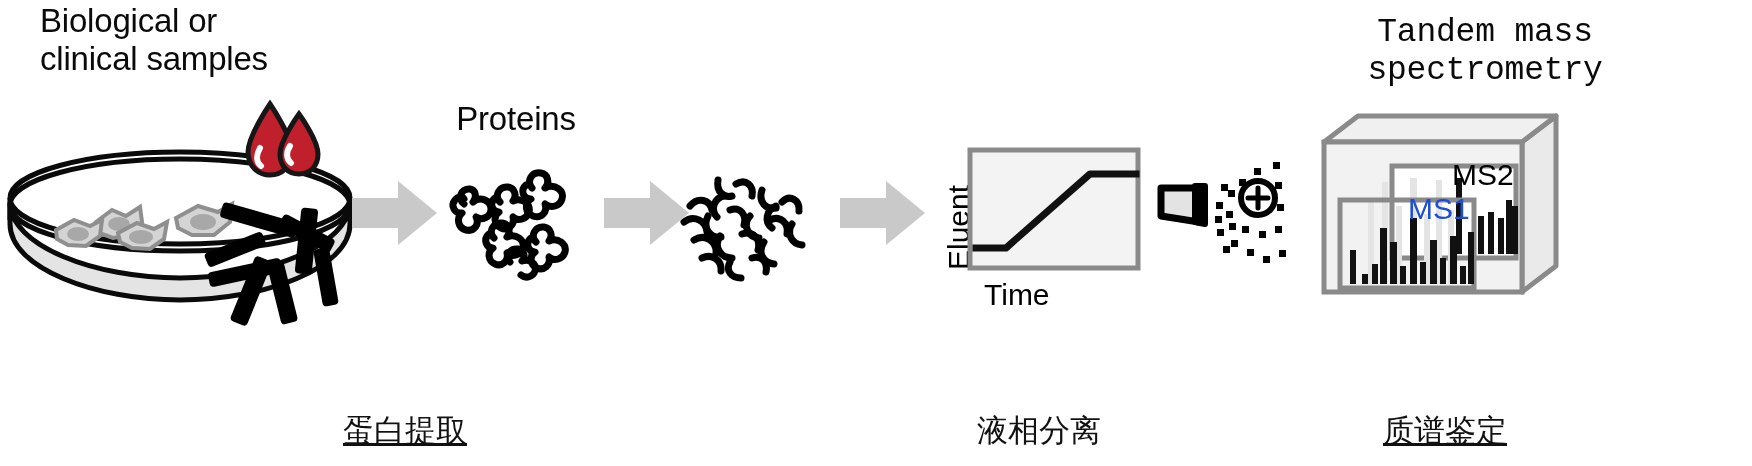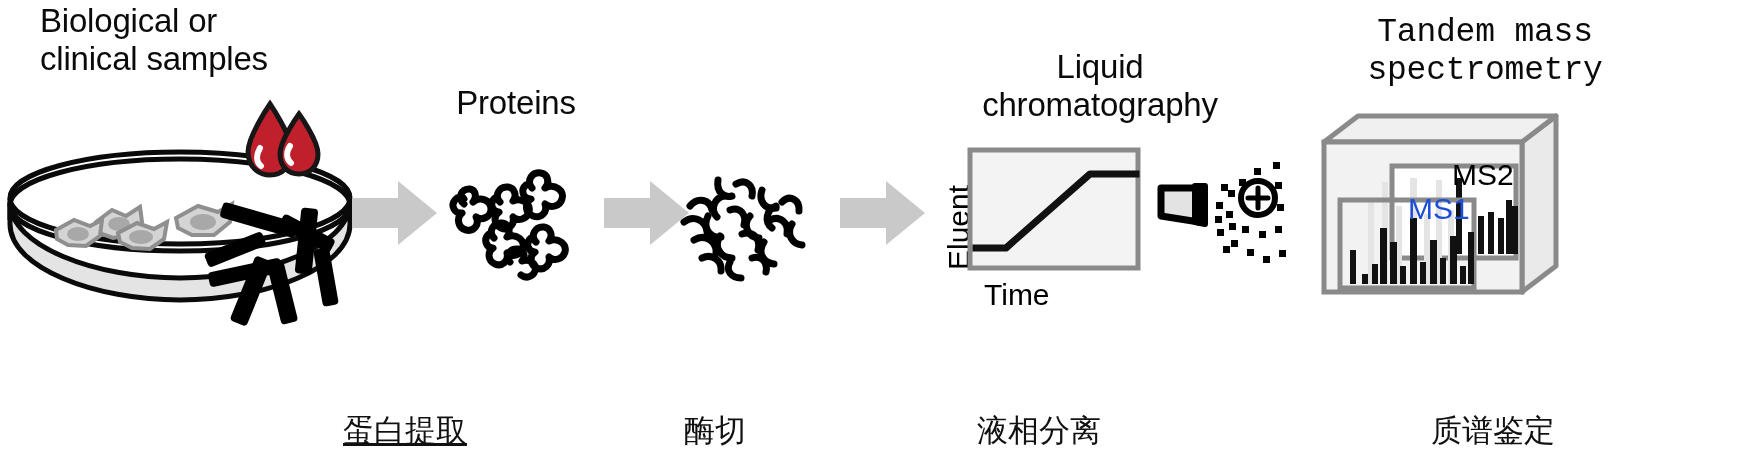--- a/index.html
+++ b/index.html
@@ -101,21 +101,21 @@
       </g>
     </svg>
   </div>
 
   <div class="abs" style="left:352px; top:180px; width:86px; height:66px;">
     <svg width="86" height="66" viewBox="0 0 86 66">
       <polygon points="0,18 46,18 46,1 85,33 46,65 46,48 0,48" fill="#c9c9c9"></polygon>
     </svg>
   </div>
 
-  <div class="abs label label-center" style="left:400px; top:84px; width:232px;text-align:center;">Proteins</div>
+  <div class="abs label label-center" style="left:400px; top:100px; width:232px;text-align:center;">Proteins</div>
 
   <div class="abs" style="left:440px; top:158px; width:150px; height:125px;">
     <svg width="150" height="125" viewBox="0 0 150 125">
       <g fill="none" stroke="#000000" stroke-width="7" stroke-linecap="round" stroke-linejoin="round">
         <path d="M24,46 c-7,-5 -3,-16 6,-15 c6,1 7,9 3,13 c7,-6 18,-2 18,7 c0,8 -9,12 -15,8 c4,7 -2,15 -10,13 c-8,-2 -10,-12 -4,-17 c-7,1 -12,-7 -7,-13 c3,-4 7,-4 9,-1"></path>
         <path d="M60,44 c-6,-6 -1,-16 8,-15 c7,1 9,9 5,14 c9,-4 18,3 16,11 c-2,7 -11,10 -16,5 c2,8 -5,14 -12,11 c-7,-3 -8,-12 -2,-16 c-7,0 -10,-9 -4,-14"></path>
         <path d="M92,30 c-6,-7 0,-17 9,-15 c7,1 9,10 4,15 c10,-5 20,3 17,11 c-2,7 -11,10 -17,5 c3,8 -4,15 -12,12 c-8,-3 -9,-13 -2,-17 c-8,0 -11,-9 -5,-14"></path>
         <path d="M54,80 c-6,-6 -1,-16 8,-15 c7,1 9,9 5,14 c9,-4 18,3 16,11 c-2,7 -11,10 -16,5 c2,8 -5,14 -12,11 c-7,-3 -8,-12 -2,-16 c-7,0 -10,-9 -4,-14"></path>
         <path d="M96,84 c-6,-6 -1,-16 8,-15 c7,1 9,9 5,14 c9,-4 18,3 16,11 c-2,7 -11,10 -16,5 c2,8 -5,14 -12,11 c-7,-3 -8,-12 -2,-16 c-7,0 -10,-9 -4,-14"></path>
         <path d="M70,104 c-5,-6 0,-14 8,-13 c6,1 8,8 4,12 c8,-3 15,3 13,10 c-2,6 -9,8 -14,4"></path>
@@ -156,22 +156,20 @@
       </g>
     </svg>
   </div>
 
   <div class="abs" style="left:840px; top:180px; width:86px; height:66px;">
     <svg width="86" height="66" viewBox="0 0 86 66">
       <polygon points="0,18 46,18 46,1 85,33 46,65 46,48 0,48" fill="#c9c9c9"></polygon>
     </svg>
   </div>
 
-  <div class="abs label label-center" style="left:960px; top:48px; width:280px;">Liquid
-chromatography</div>
 
   <div class="abs axis-label axis-vert" style="left:944px; top:270px;">Eluent</div>
 
   <div class="abs" style="left:968px; top:148px; width:172px; height:122px;">
     <svg width="172" height="122" viewBox="0 0 172 122">
       <rect x="2" y="2" width="168" height="118" fill="#f3f3f3" stroke="#8a8a8a" stroke-width="5"></rect>
       <polyline points="8,100 38,100 122,26 168,26" fill="none" stroke="#111111" stroke-width="7" stroke-linejoin="round" stroke-linecap="square"></polyline>
     </svg>
   </div>
 
@@ -269,19 +267,18 @@
       </g>
     </svg>
   </div>
 
   <div class="abs" style="left:1452px; top:158px; font-size:30px; color:#000;text-align:center;">MS2</div>
 
   <div class="abs" style="left:1408px; top:192px; font-size:30px; color:#1d4ed8;">MS1</div>
 
   <div class="abs cn-caption" style="left:290px; top:414px; width:230px;text-decoration:underline;">蛋白提取</div>
 
-  <div class="abs cn-caption" style="left:600px; top:414px; width:230px;">酶切</div>
 
   <div class="abs cn-caption" style="left:914px; top:414px; width:250px;">液相分离</div>
 
-  <div class="abs cn-caption" style="left:1368px; top:414px; width:250px;">质谱鉴定</div>
+  <div class="abs cn-caption" style="left:1320px; top:414px; width:250px;text-decoration:underline;">质谱鉴定</div>
 
 </div>
 
 </body></html>

